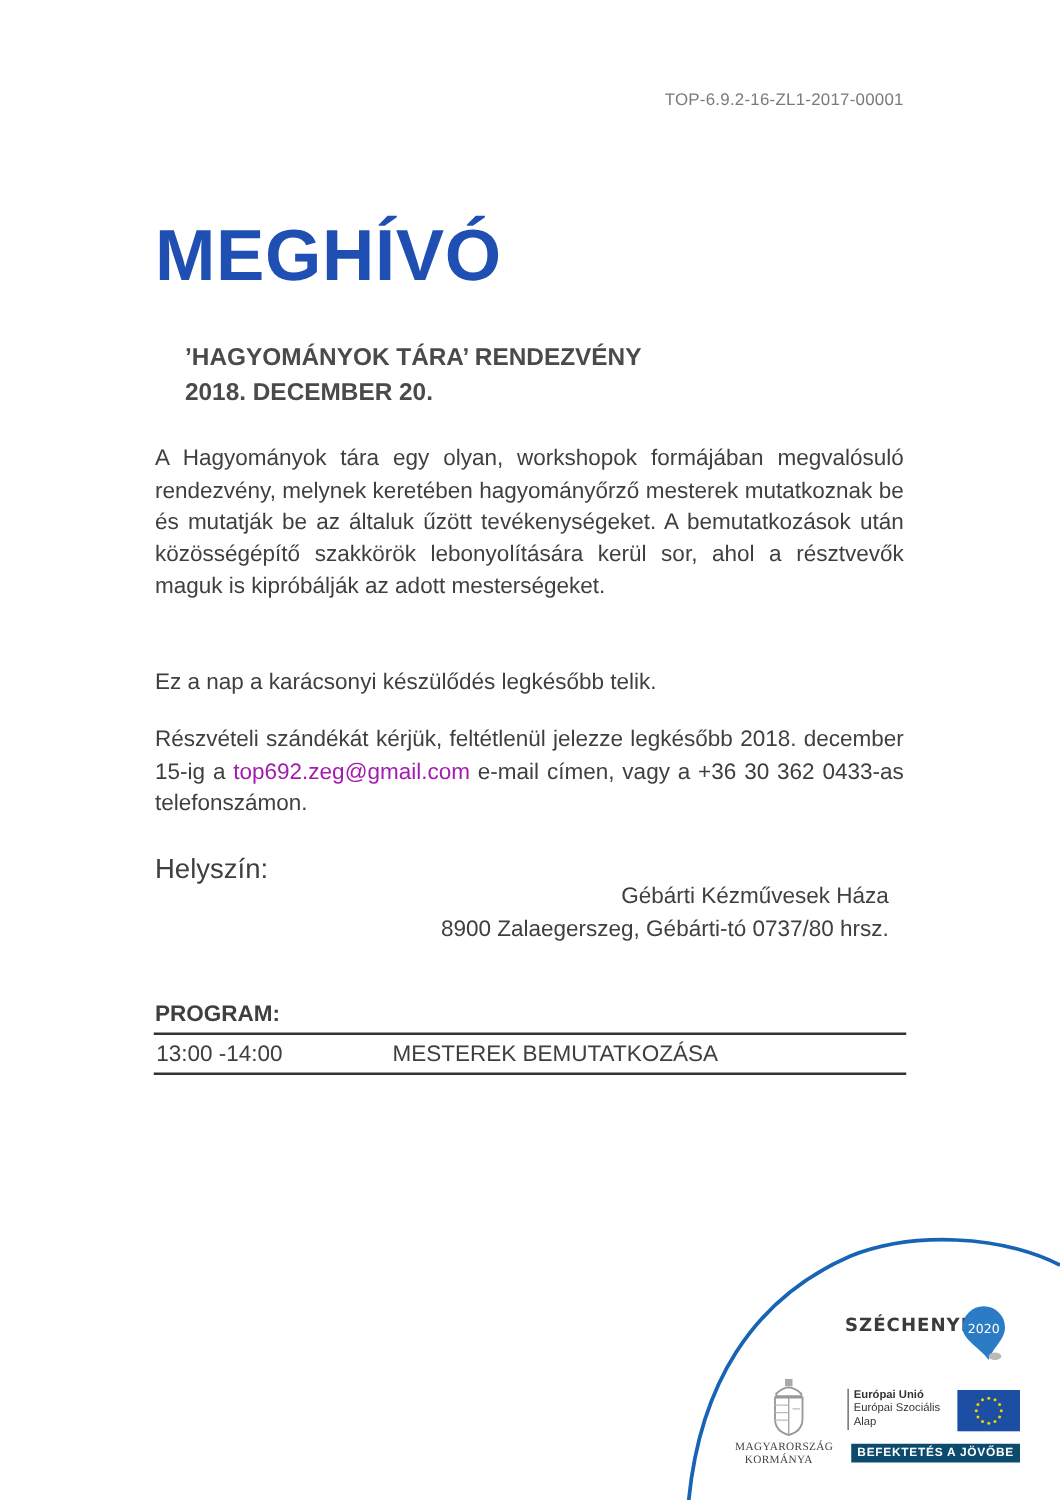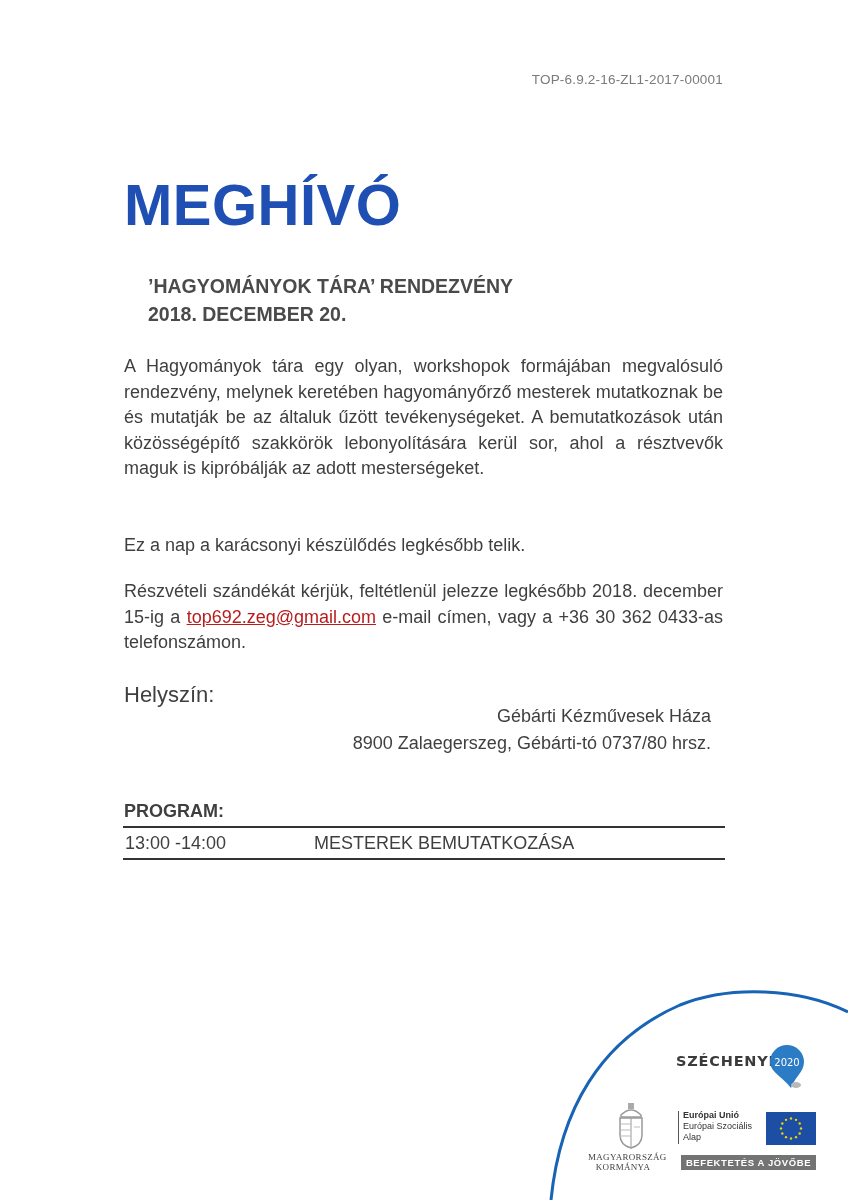--- a/index.html
+++ b/index.html
@@ -6,41 +6,41 @@
   body { width:848px; height:1200px; position:relative; overflow:hidden;
          font-family:"Liberation Sans", sans-serif; color:#3c3c3c; }
   .abs { position:absolute; }
   #ref { left:490px; top:72px; width:233px; text-align:right; font-size:13.5px; color:#7a7a7a; letter-spacing:0.2px; }
   #title { left:124px; top:170px; font-size:58px; font-weight:bold; color:#1f4fb3; letter-spacing:0.5px; line-height:70px; }
   #subtitle { left:124px; top:272px; font-size:19.5px; font-weight:bold; color:#4a4a4a; line-height:28px;margin-left:24px; }
   .para { left:124px; width:599px; font-size:18px; line-height:25.5px; color:#3f3f3f; text-align:justify; }
   #p1 { top:354px; }
   #p2 { top:533px; }
   #p3 { top:579px; }
-  #p3 a { color:#b91c1c; text-decoration:underline; }
+  #p3 a { color:#a21caf; }
   #loc-label { left:124px; top:682px; font-size:22px; color:#3f3f3f; }
   .loc-line { left:124px; width:599px; text-align:right; font-size:18px; color:#3f3f3f; }
   #loc1 { top:706px; left:112px; }
   #loc2 { top:733px; left:112px; }
   #prog-title { left:124px; top:801px; font-size:18px; font-weight:bold; color:#3f3f3f; }
   #prog-table { left:123px; top:826px; width:602px; border-collapse:collapse; }
   #prog-table td { font-size:18px; color:#3f3f3f; height:30px; padding:0 2px; border-top:2px solid #333; vertical-align:middle;margin-top:36px; }
   #prog-table tr:last-child td { border-bottom:2px solid #333; }
   #prog-table td.time { width:185px; }
   #arc { left:0; top:0; }
   #szech { left:676px; top:1044px; }
   #szech-text { font-family:"DejaVu Sans", sans-serif; font-weight:bold; font-size:14.5px; color:#3b3b3b; letter-spacing:0.8px; position:absolute; left:0; top:9px; white-space:nowrap; }
   #pin { position:absolute; left:93px; top:0; }
   #crest { left:617px; top:1103px; }
   #gov-text { left:588px; top:1152px; width:70px; text-align:center; font-family:"Liberation Serif", serif; font-size:9px; color:#444; line-height:10px; letter-spacing:0.3px; }
   #eu-divider { left:678px; top:1111px; width:1px; height:33px; background:#555; }
   #eu-text { left:683px; top:1110px; font-size:9px; line-height:11px; color:#333; }
   #eu-text b { font-weight:bold; }
   #eu-flag { left:766px; top:1112px; width:50px; height:33px; background:#1c4ea3; }
-  #invest { left:681px; top:1155px; width:135px; height:15px; background:#737373; color:#fff; font-size:9.5px; font-weight:bold; letter-spacing:0.6px; text-align:center; line-height:15px; }
+  #invest { left:681px; top:1155px; width:135px; height:15px; background:#0c4a6e; color:#fff; font-size:9.5px; font-weight:bold; letter-spacing:0.6px; text-align:center; line-height:15px; }
 </style>
 </head>
 <body>
 
 <div id="ref" class="abs">TOP-6.9.2-16-ZL1-2017-00001</div>
 
 <div id="title" class="abs">MEGHÍVÓ</div>
 
 <div id="subtitle" class="abs">
   <div>’HAGYOMÁNYOK TÁRA’ RENDEZVÉNY</div>

